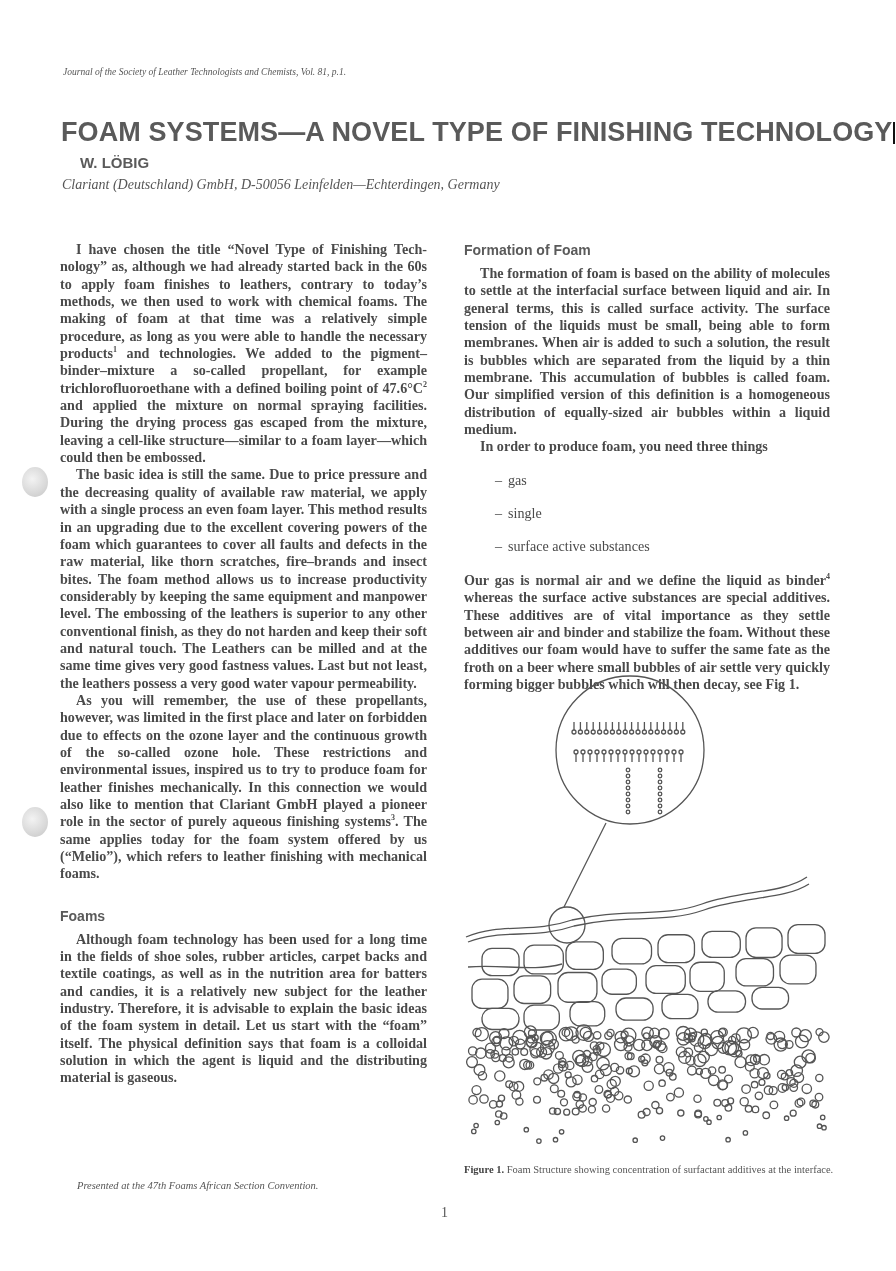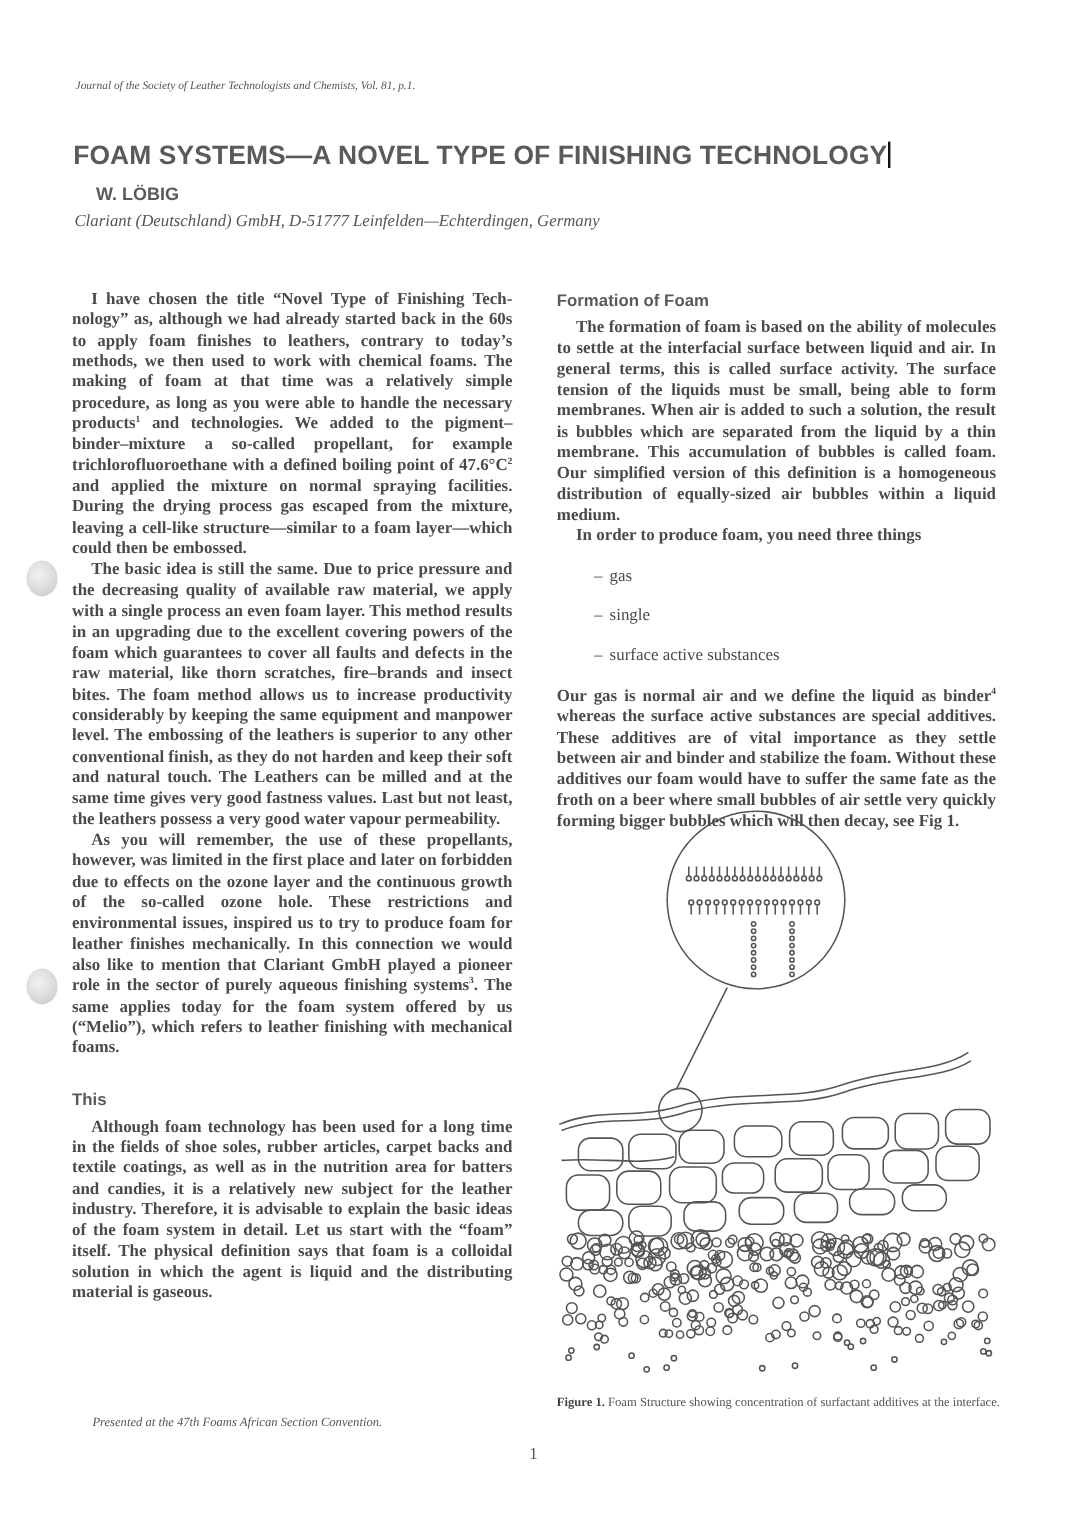--- a/index.html
+++ b/index.html
@@ -1,18 +1,18 @@
 <!DOCTYPE html>
 <html><head>
 <meta charset="utf-8">
 <style>
   html, body { margin: 0; padding: 0; background: #ffffff; }
   body { width: 896px; height: 1271px; position: relative; overflow: hidden; color: #4a4a4a; }
   .journal { position: absolute; left: 63px; top: 67px; font-family: "Liberation Serif", serif; font-style: italic; font-size: 9.5px; color: #555; }
-  .title { position: absolute; left: 61px; top: 117px; font-family: "Liberation Sans", sans-serif; font-weight: bold; font-size: 22px; color: #5a5a5a; letter-spacing: 0.1px; white-space: nowrap; }
+  .title { position: absolute; left: 61px; top: 117px; font-family: "Liberation Sans", sans-serif; font-weight: bold; font-size: 27px; color: #5a5a5a; letter-spacing: 0.1px; white-space: nowrap; }
   .title .cursor { display: inline-block; width: 2px; height: 22px; background: #111; vertical-align: -3px; margin-left: 1px; }
   .author { position: absolute; left: 62px; top: 154px; font-family: "Liberation Sans", sans-serif; font-weight: bold; font-size: 15px; color: #5a5a5a; margin-left: 18px; }
   .affil { position: absolute; left: 62px; top: 177px; font-family: "Liberation Serif", serif; font-style: italic; font-size: 14px; color: #555; }
   .col { position: absolute; font-family: "Liberation Serif", serif; font-size: 14.1px; line-height: 17.35px; color: #4a4a4a; }
   .col-left { left: 60px; top: 241px; width: 367px; }
   .col-right { left: 464px; top: 241px; width: 366px; }
   .heading { font-family: "Liberation Sans", sans-serif; font-weight: bold; font-size: 14px; color: #5a5a5a; margin: 0 0 6px 0; line-height: 18px; }
   .para { text-align: justify; text-indent: 16px; margin: 0; hyphens: manual; font-weight: bold; }
   .para.noindent { text-indent: 0; }
   .para sup { font-size: 8px; line-height: 0; }
@@ -31,28 +31,28 @@
 </style>
 </head>
 <body>
 
 <div class="hole hole1"></div>
 <div class="hole hole2"></div>
 
 <div class="journal">Journal of the Society of Leather Technologists and Chemists, Vol. 81, p.1.</div>
 <div class="title"><span>FOAM SYSTEMS—A NOVEL TYPE OF FINISHING TECHNOLOGY</span><span class="cursor"></span></div>
 <div class="author">W. LÖBIG</div>
-<div class="affil">Clariant (Deutschland) GmbH, D-51777 Leinfelden—Echterdingen, Germany</div>
+<div class="affil">Clariant (Deutschland) GmbH, D-50056 Leinfelden—Echterdingen, Germany</div>
 
 <div class="col col-left">
   <p class="para"><span>I have chosen the title “Novel Type of Finishing Tech-nology” as, although we had already started back in the 60s to apply foam finishes to leathers, contrary to today’s methods, we then used to work with chemical foams. The making of foam at that time was a relatively simple procedure, as long as you were able to handle the necessary products</span><sup>1</sup><span> and technologies. We added to the pigment–binder–mixture a so-called propellant, for example trichlorofluoroethane with a defined boiling point of 47.6°C</span><sup>2</sup><span> and applied the mixture on normal spraying facilities. During the drying process gas escaped from the mixture, leaving a cell-like structure—similar to a foam layer—which could then be embossed.</span></p>
   <p class="para">The basic idea is still the same. Due to price pressure and the decreasing quality of available raw material, we apply with a single process an even foam layer. This method results in an upgrading due to the excellent covering powers of the foam which guarantees to cover all faults and defects in the raw material, like thorn scratches, fire–brands and insect bites. The foam method allows us to increase productivity considerably by keeping the same equipment and manpower level. The embossing of the leathers is superior to any other conventional finish, as they do not harden and keep their soft and natural touch. The Leathers can be milled and at the same time gives very good fastness values. Last but not least, the leathers possess a very good water vapour permeability.</p>
   <p class="para"><span>As you will remember, the use of these propellants, however, was limited in the first place and later on forbidden due to effects on the ozone layer and the continuous growth of the so-called ozone hole. These restrictions and environmental issues, inspired us to try to produce foam for leather finishes mechanically. In this connection we would also like to mention that Clariant GmbH played a pioneer role in the sector of purely aqueous finishing systems</span><sup>3</sup><span>. The same applies today for the foam system offered by us (“Melio”), which refers to leather finishing with mechanical foams.</span></p>
   <div class="gap-section"></div>
-  <div class="heading">This</div>
+  <div class="heading">Foams</div>
   <p class="para">Although foam technology has been used for a long time in the fields of shoe soles, rubber articles, carpet backs and textile coatings, as well as in the nutrition area for batters and candies, it is a relatively new subject for the leather industry. Therefore, it is advisable to explain the basic ideas of the foam system in detail. Let us start with the “foam” itself. The physical definition says that foam is a colloidal solution in which the agent is liquid and the distributing material is gaseous.</p>
 </div>
 
 <div class="col col-right">
   <div class="heading">Formation of Foam</div>
   <p class="para">The formation of foam is based on the ability of molecules to settle at the interfacial surface between liquid and air. In general terms, this is called surface activity. The surface tension of the liquids must be small, being able to form membranes. When air is added to such a solution, the result is bubbles which are separated from the liquid by a thin membrane. This accumulation of bubbles is called foam. Our simplified version of this definition is a homogeneous distribution of equally-sized air bubbles within a liquid medium.</p>
   <p class="para">In order to produce foam, you need three things</p>
   <ul class="list">
     <li><span class="dash">–</span><span>gas</span></li>
     <li><span class="dash">–</span><span>single</span></li>

